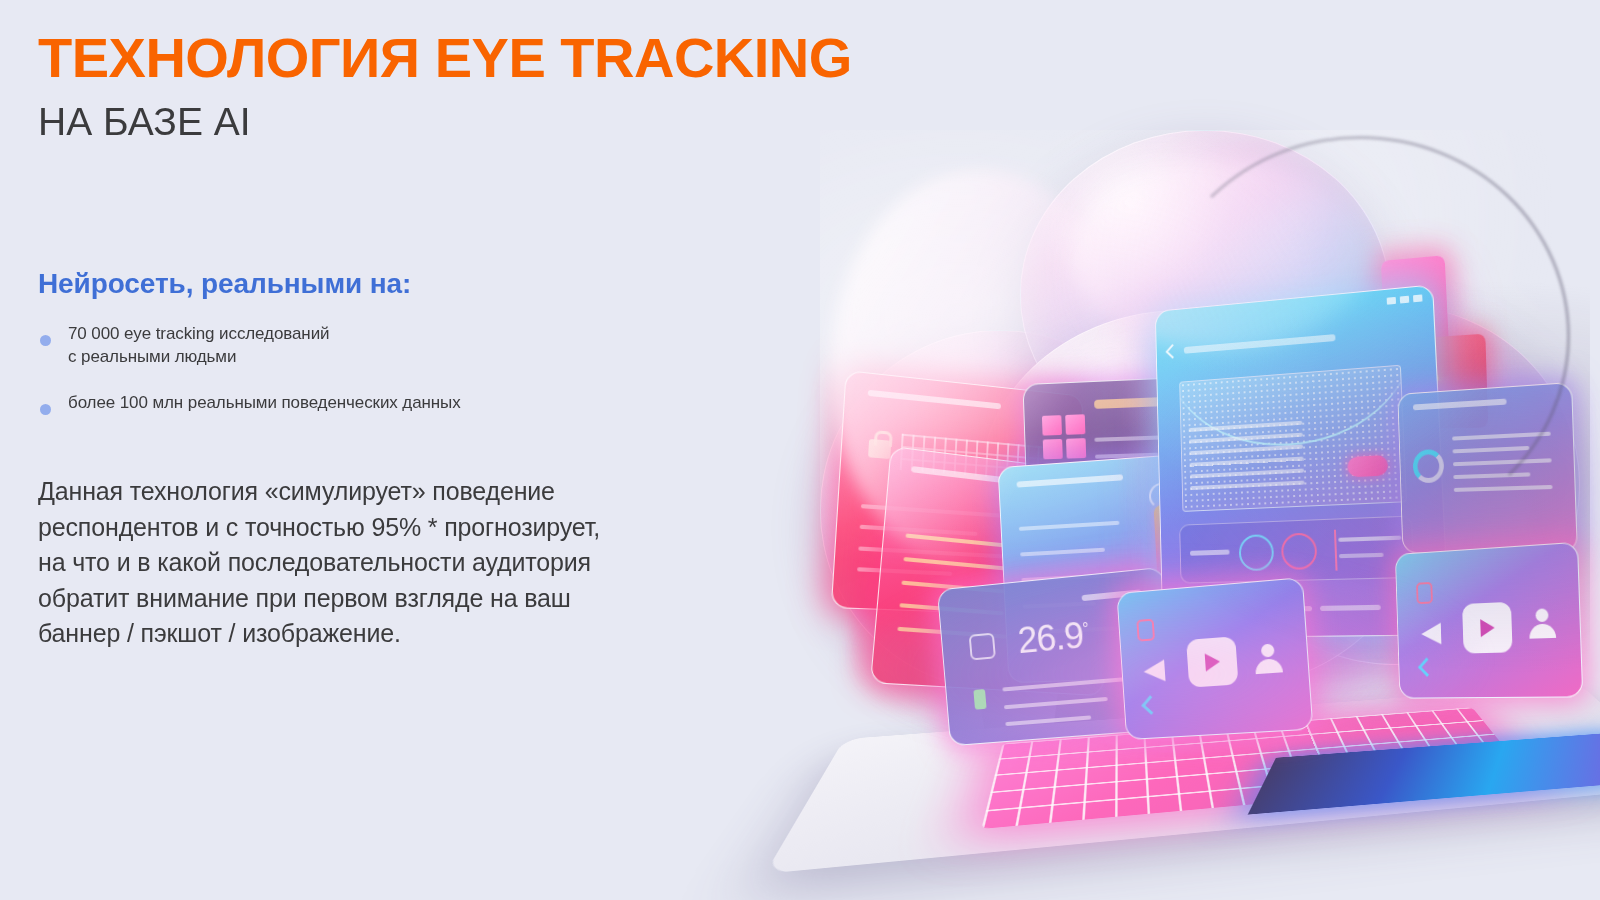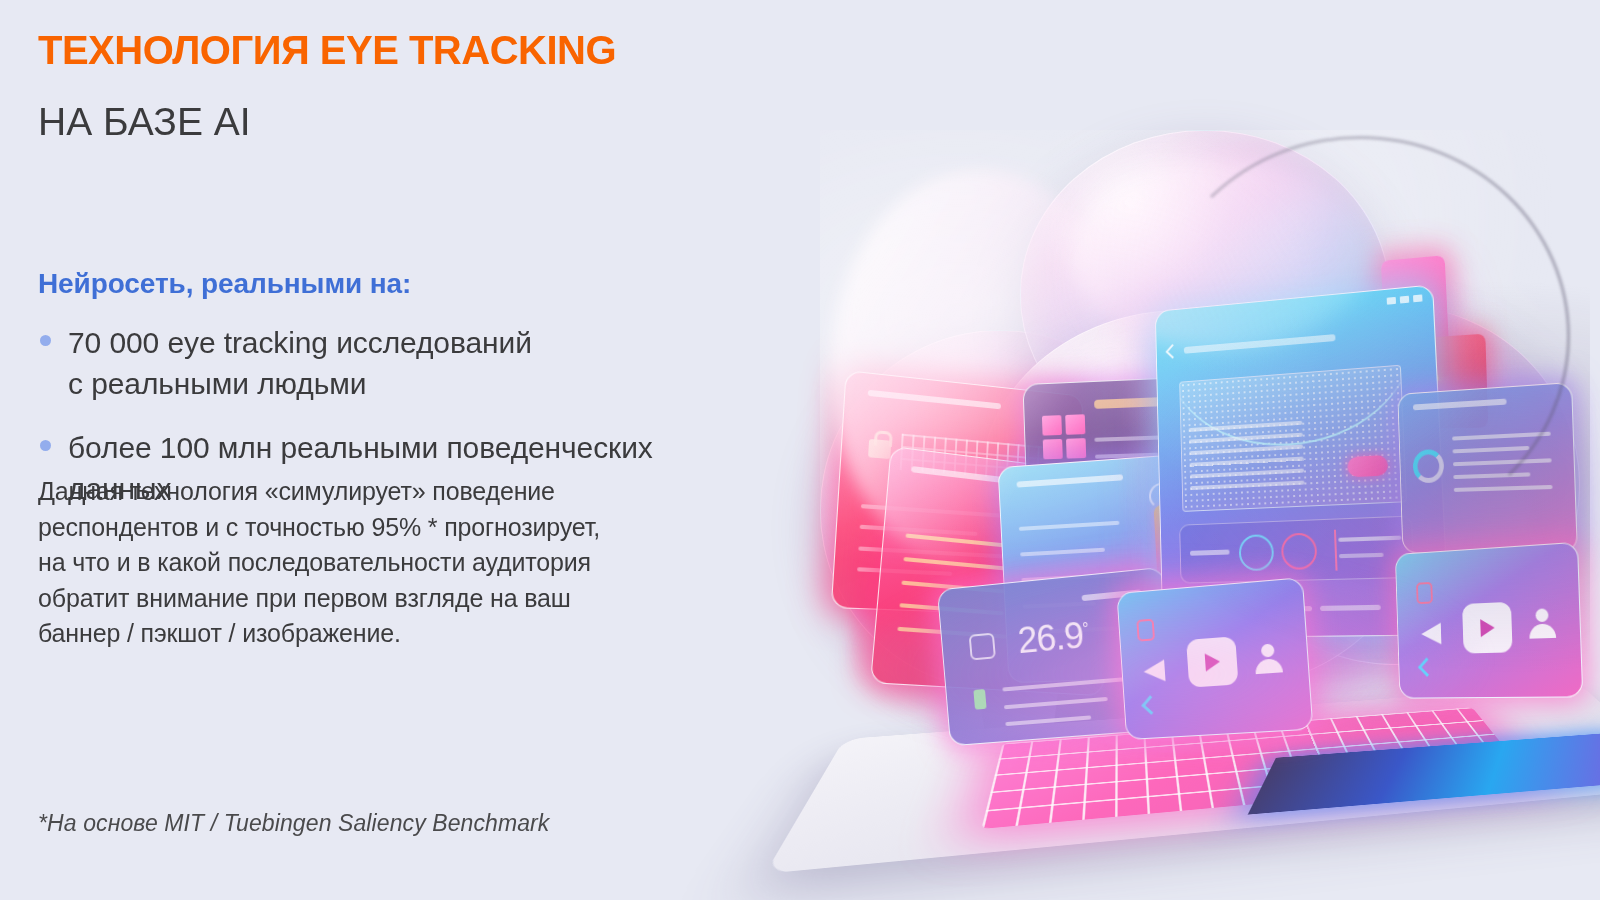--- a/index.html
+++ b/index.html
@@ -9,21 +9,21 @@
     font-family:"Liberation Sans", sans-serif;
     position:relative;
   }
 
   
   #slide { position:absolute; inset:0; overflow:hidden; }
 
   
   .title {
     position:absolute; left:38px; top:30px;
-    font-size:40px; font-weight:bold; letter-spacing:-0.5px;
+    font-size:56px; font-weight:bold; letter-spacing:-0.5px;
     color:#f96400; line-height:1.0; white-space:nowrap;
   }
   .subtitle {
     position:absolute; left:38px; top:102px;
     font-size:39px; font-weight:normal; letter-spacing:0px;
     color:#3b3b3d; line-height:1.05; white-space:nowrap;
   }
 
   
   .logo { position:absolute; right:42px; top:28px; height:74px; display:flex; align-items:center; }
@@ -34,21 +34,21 @@
     position:absolute; left:38px; top:268px;
     font-size:28px; font-weight:bold; color:#3f6fd6; letter-spacing:-0.1px;
   }
   .bullets { position:absolute; left:38px; top:322px; width:720px; }
   .bullet { position:relative; padding-left:30px; margin-bottom:22px; }
   .bullet .dot {
     position:absolute; left:2px; top:13px; width:11px; height:11px;
     border-radius:50%; background:#93aded;
   }
   .bullet .btxt {
-    font-size:30px; color:#3b3b3d; line-height:1.38; letter-spacing:-0.1px;
+    font-size:17px; color:#3b3b3d; line-height:1.38; letter-spacing:-0.1px;
     white-space:pre-line;
   }
 
   .para {
     position:absolute; left:38px; top:474px; width:700px;
     font-size:25px; color:#3b3b3d; line-height:1.42; letter-spacing:-0.15px;
     white-space:pre-line;
   }
 
   .footnote {
@@ -420,21 +420,20 @@
       <span class="btxt">более 100 млн реальными поведенческих данных</span>
     </div>
   </div>
 
   <div class="para">Данная технология «симулирует» поведение
 респондентов и с точностью 95% * прогнозирует,
 на что и в какой последовательности аудитория
 обратит внимание при первом взгляде на ваш
 баннер / пэкшот / изображение.</div>
 
-  <div class="footnote">*На основе MIT / Tuebingen Saliency Benchmark</div>
 
   <div class="art">
 
     <div class="laptop">
       <div class="lap-screenback"></div>
       <div class="lap-stand"></div>
       <div class="lap-base">
         <div class="lap-keys"></div>
       </div>
       <div class="lap-edge"></div>

